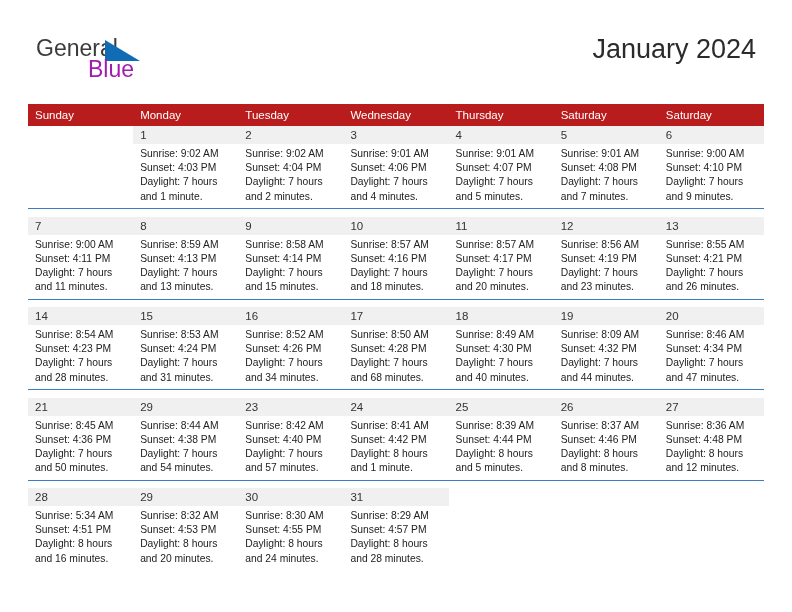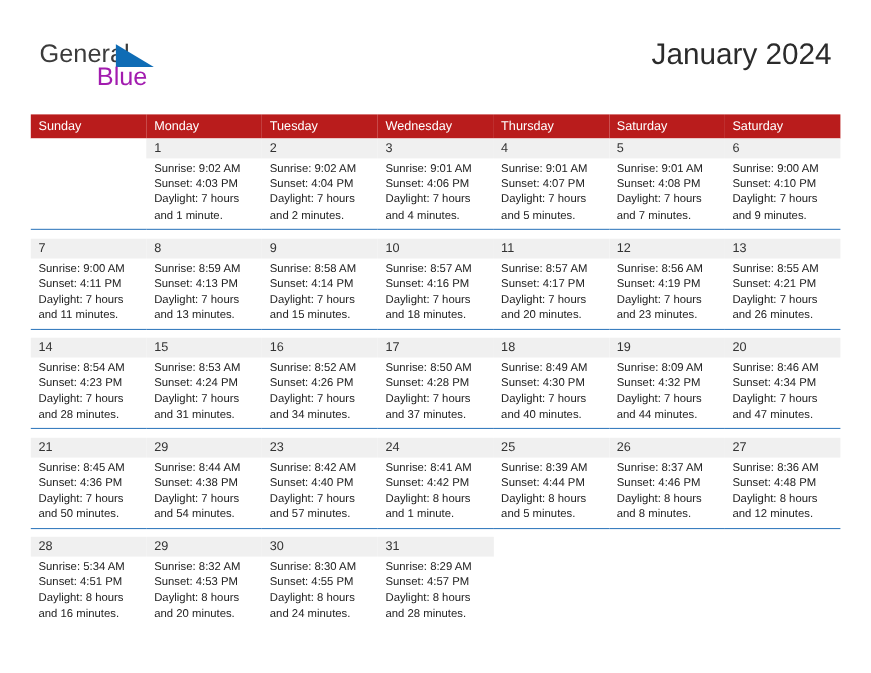--- a/index.html
+++ b/index.html
@@ -331,21 +331,21 @@
               </div>
             </div>
           </td>
           <td>
             <div class="daycell">
               <div class="daynum-band">17</div>
               <div class="dayinfo">
                 <div>Sunrise: 8:50 AM</div>
                 <div>Sunset: 4:28 PM</div>
                 <div>Daylight: 7 hours</div>
-                <div>and 37 minutes.</div>
+                <div>and 68 minutes.</div>
               </div>
             </div>
           </td>
           <td>
             <div class="daycell">
               <div class="daynum-band">18</div>
               <div class="dayinfo">
                 <div>Sunrise: 8:49 AM</div>
                 <div>Sunset: 4:30 PM</div>
                 <div>Daylight: 7 hours</div>

